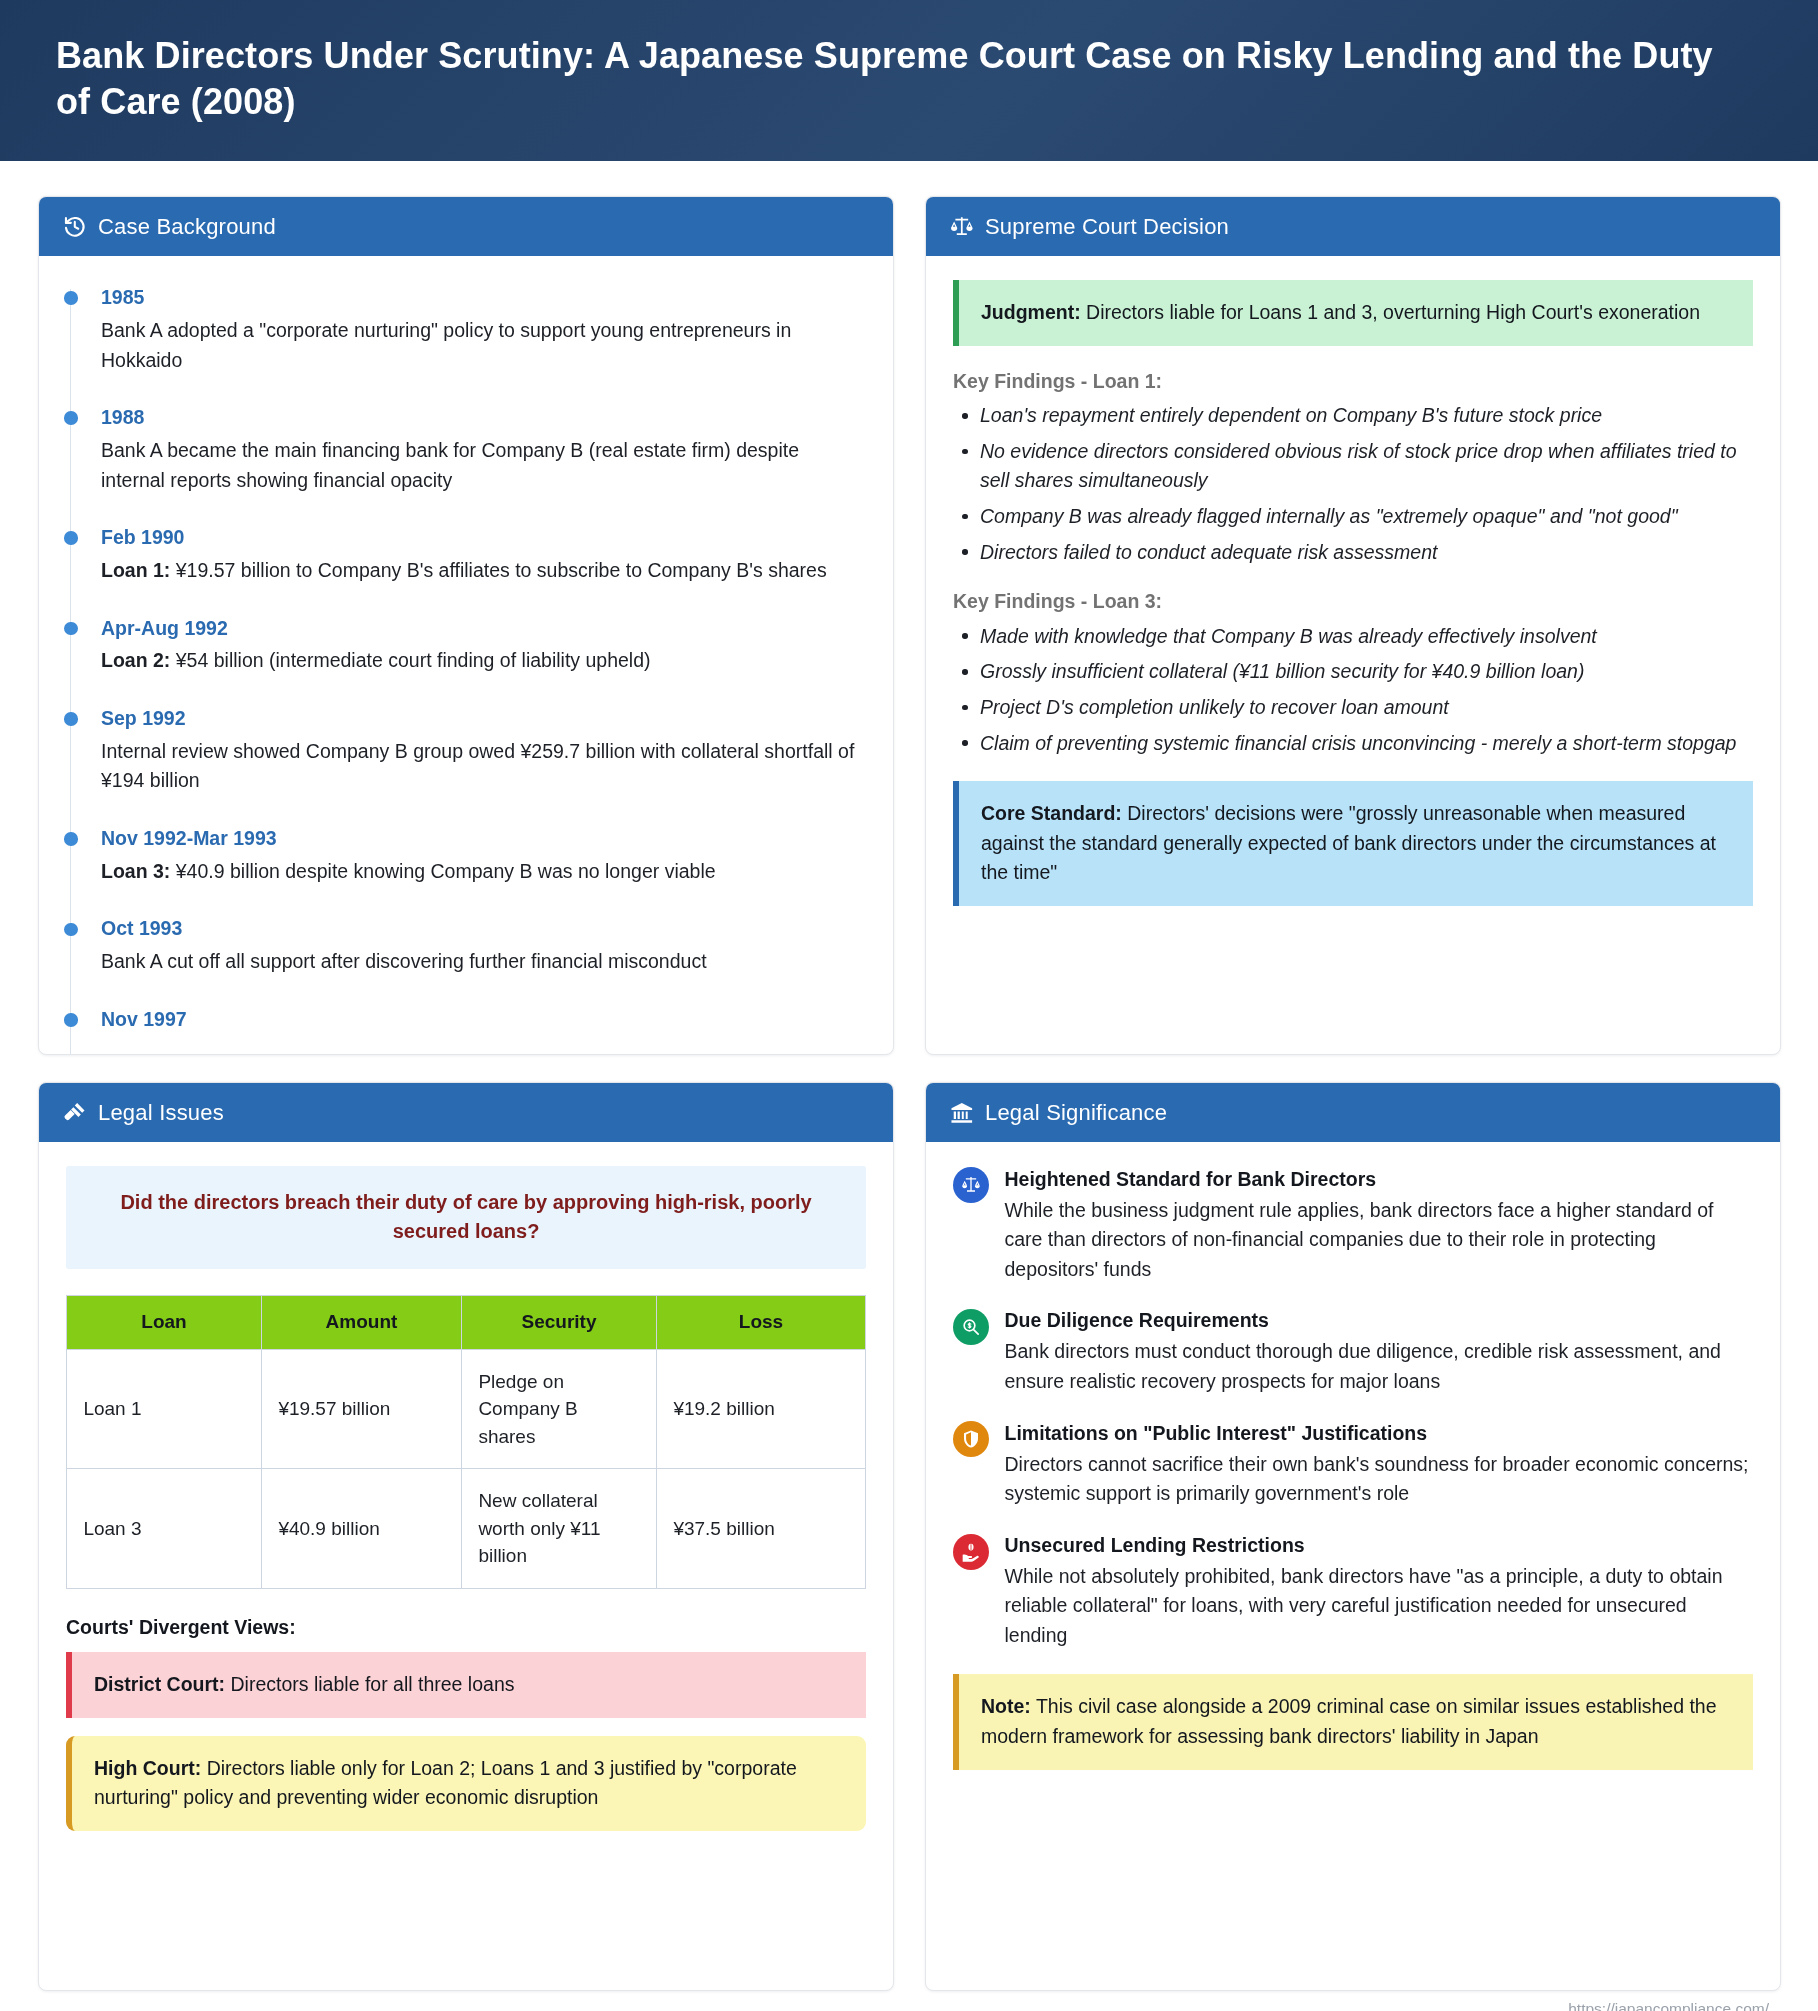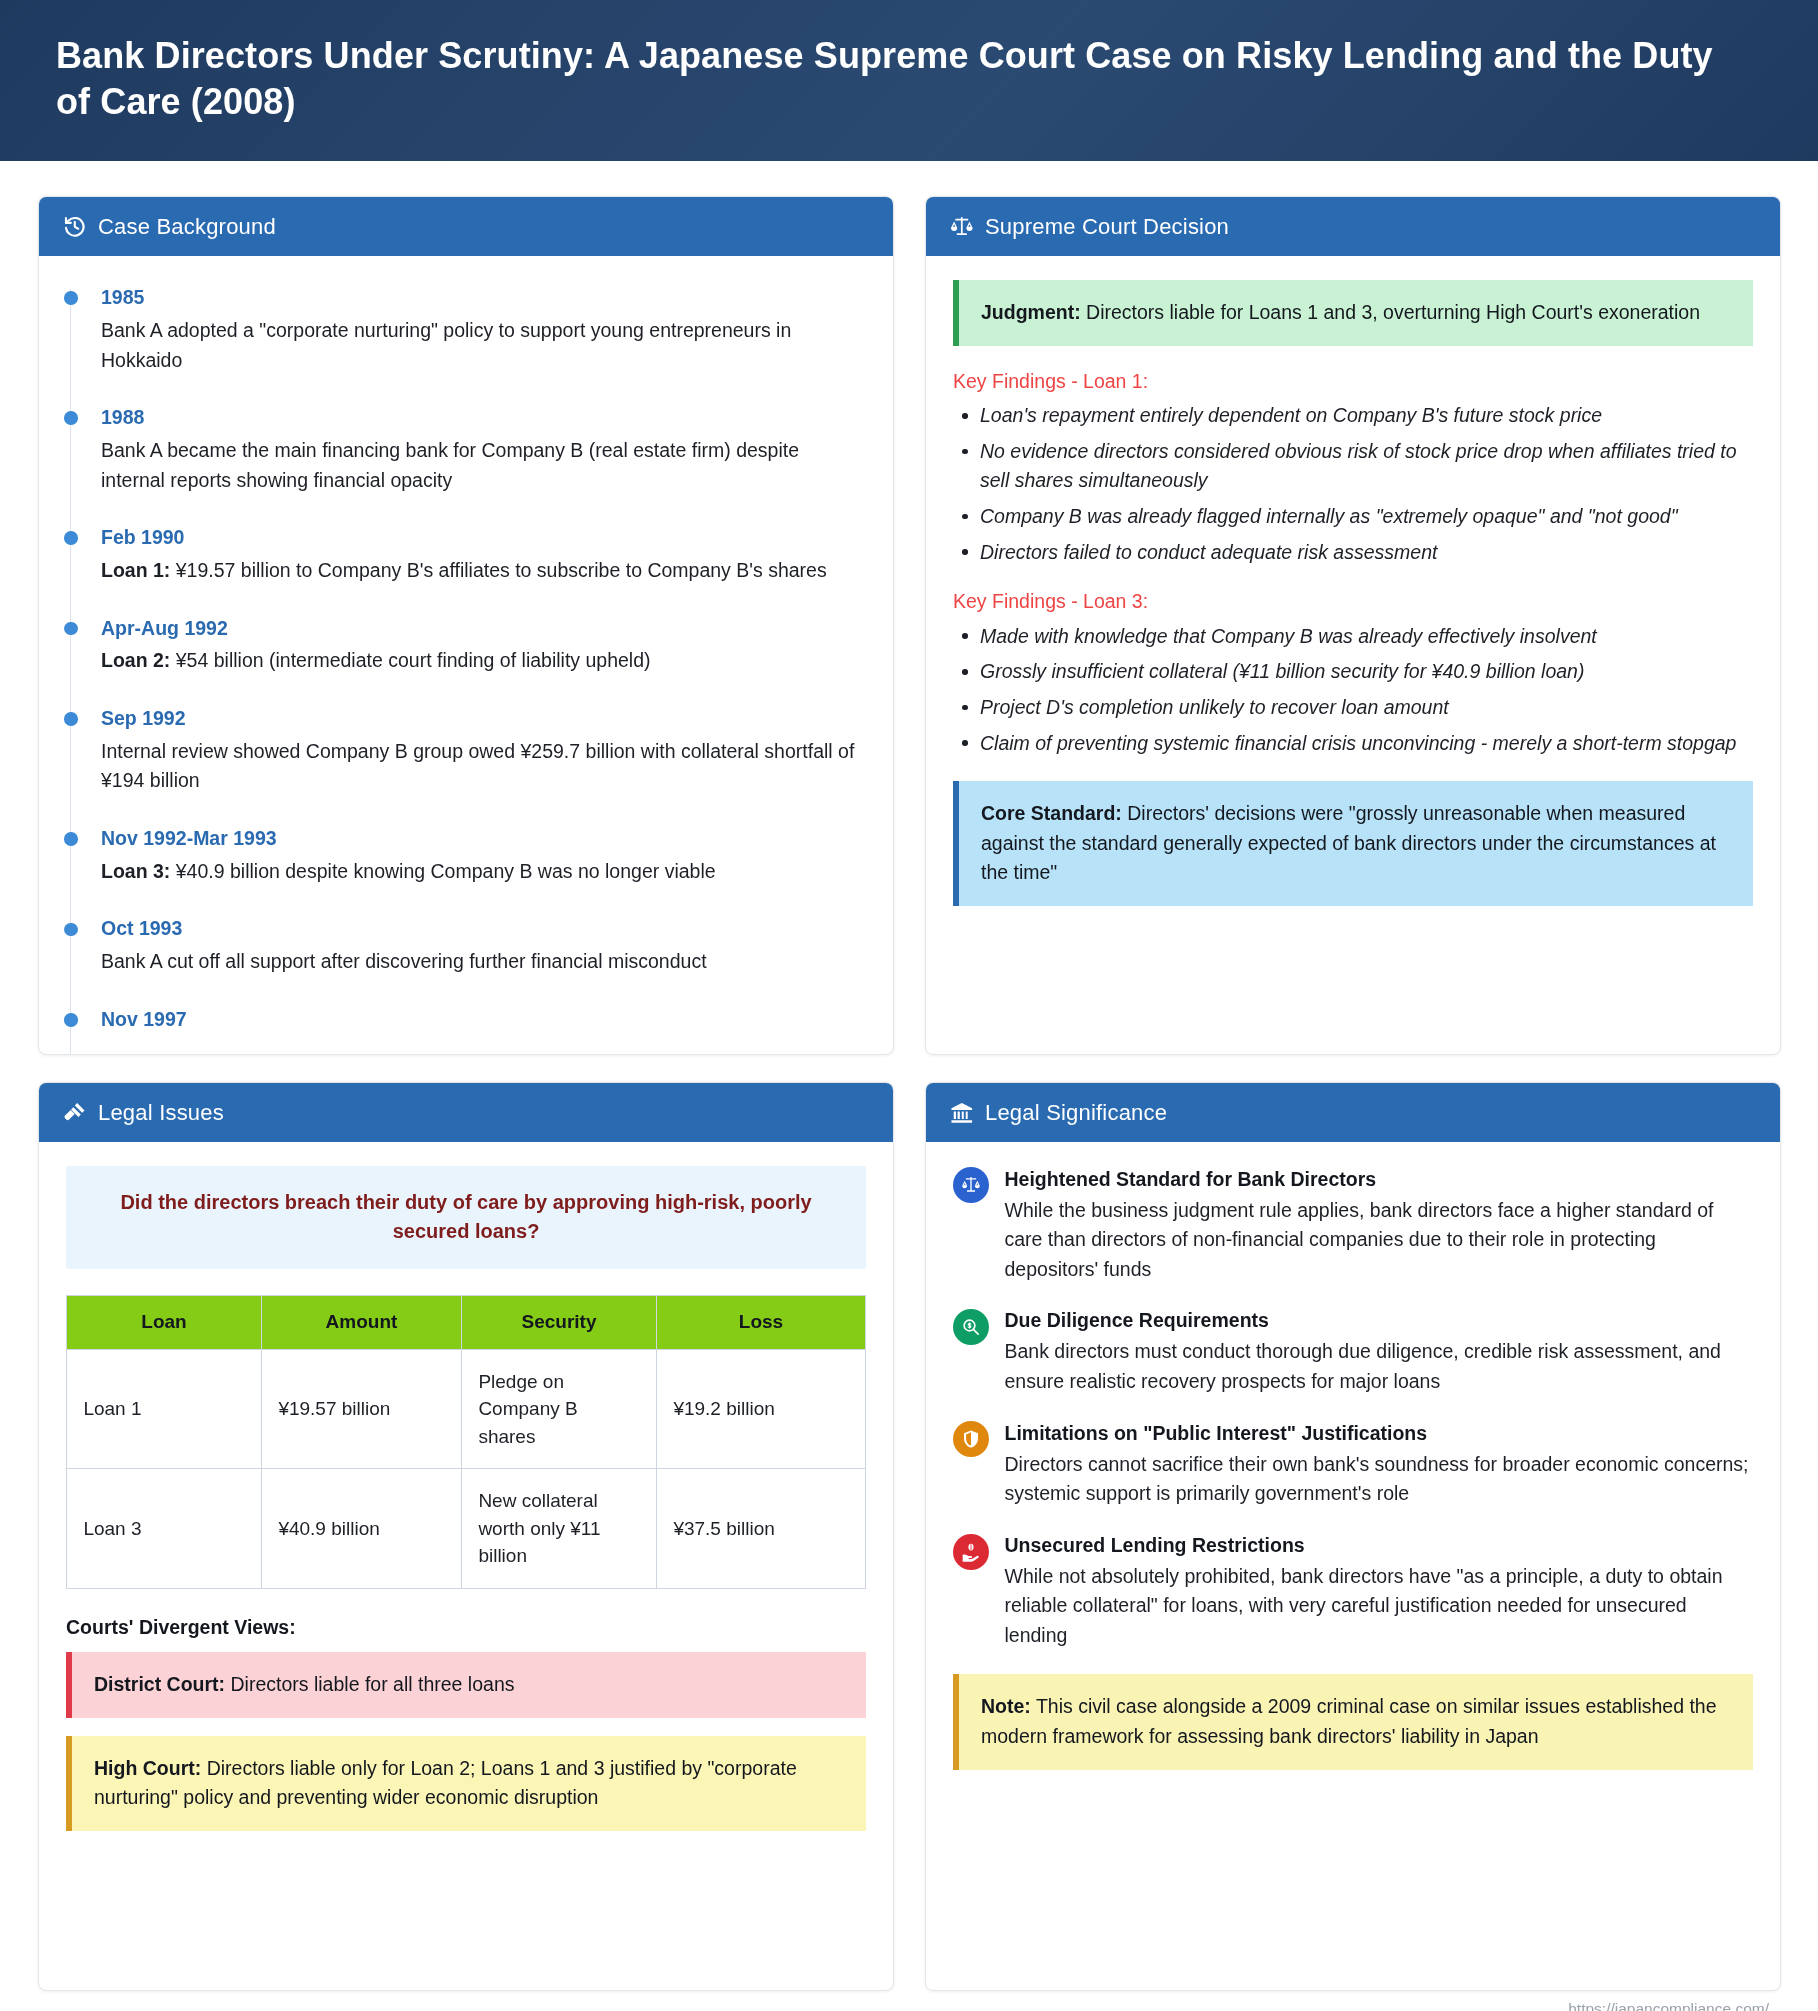--- a/index.html
+++ b/index.html
@@ -99,28 +99,28 @@
     background: #c9f2d4;
     padding: 18px 22px 19px 22px;
     font-size: 19.5px;
     line-height: 1.5;
     color: #14181e;
     margin-bottom: 24.5px;
   }
   .callout b { font-weight: bold; }
   .callout.blue  { background: #b7e2f8; border-left-color: #2a6ab0; margin-bottom: 0; margin-top: 23.6px; }
   .callout.red   { background: #fbd3d6; border-left-color: #e03b4a; margin-bottom: 18px; }
-  .callout.yellow{ background: #fbf6b6; border-left-color: #d79a23; margin-bottom: 16px; }
+  .callout.yellow{ background: #fbf6b6; border-left-color: #d79a23; margin-bottom: 16px; border-radius: 9px; }
   .callout.note  { background: #f9f3b4; border-left-color: #d79a23; margin-top: 23.6px; margin-bottom: 0; }
 
   
   .find-head {
     font-size: 19.5px;
-    font-weight: normal;
-    color: #ef4444;
+    font-weight: bold;
+    color: #737373;
     margin-bottom: 8.2px;
   }
   .find-list { list-style: none; margin-bottom: 23.6px; font-style: italic; }
   .find-list:last-child { margin-bottom: 0; }
   .find-list li {
     position: relative;
     padding-left: 27px;
     font-size: 19.5px;
     line-height: 1.5;
     color: #1d2026;

